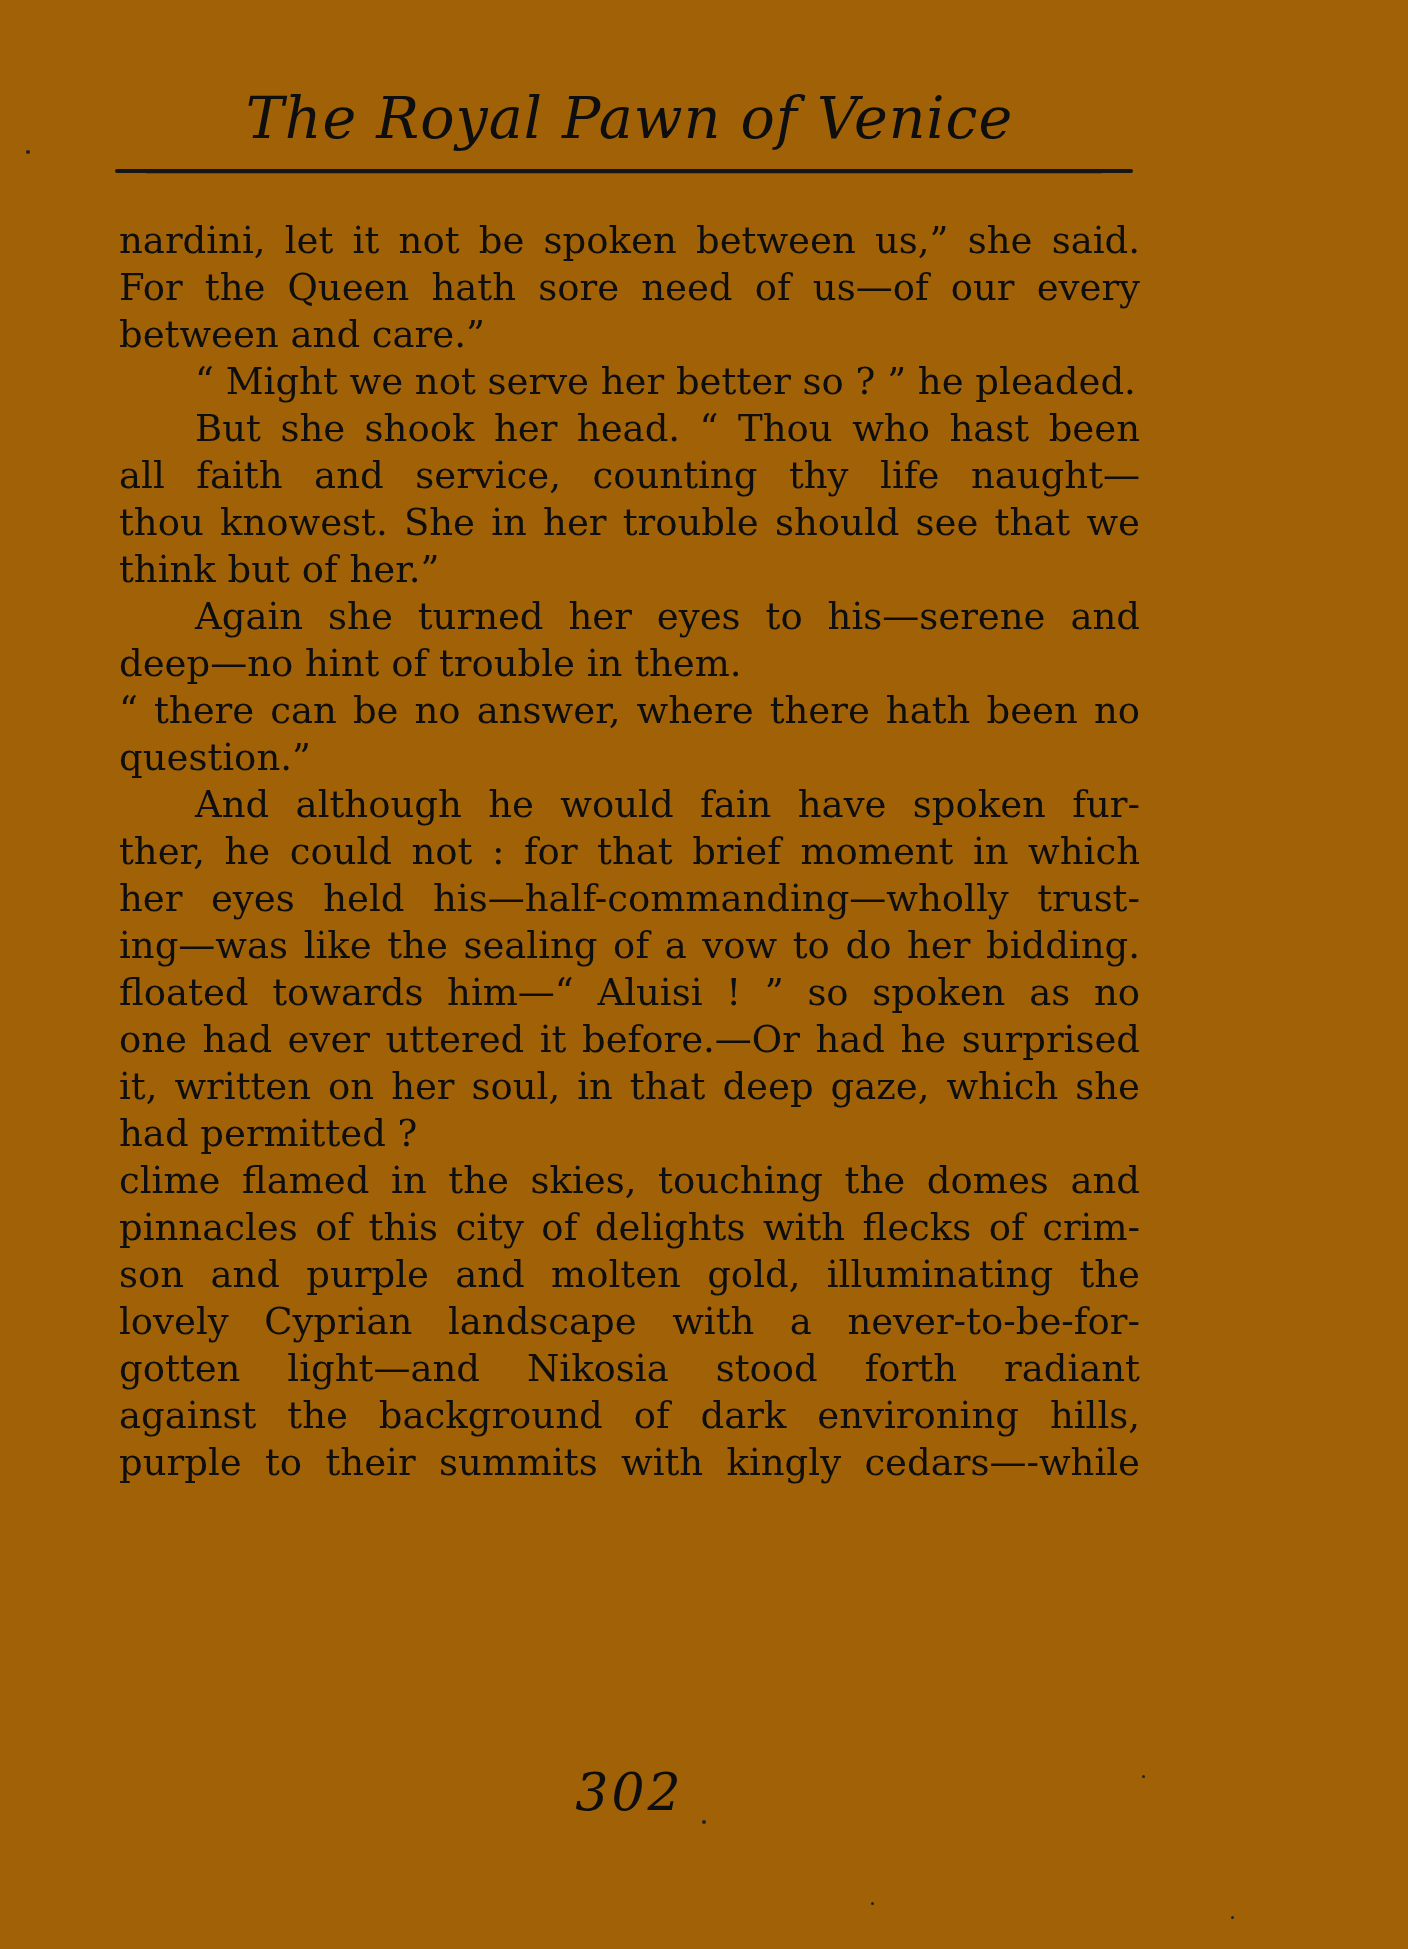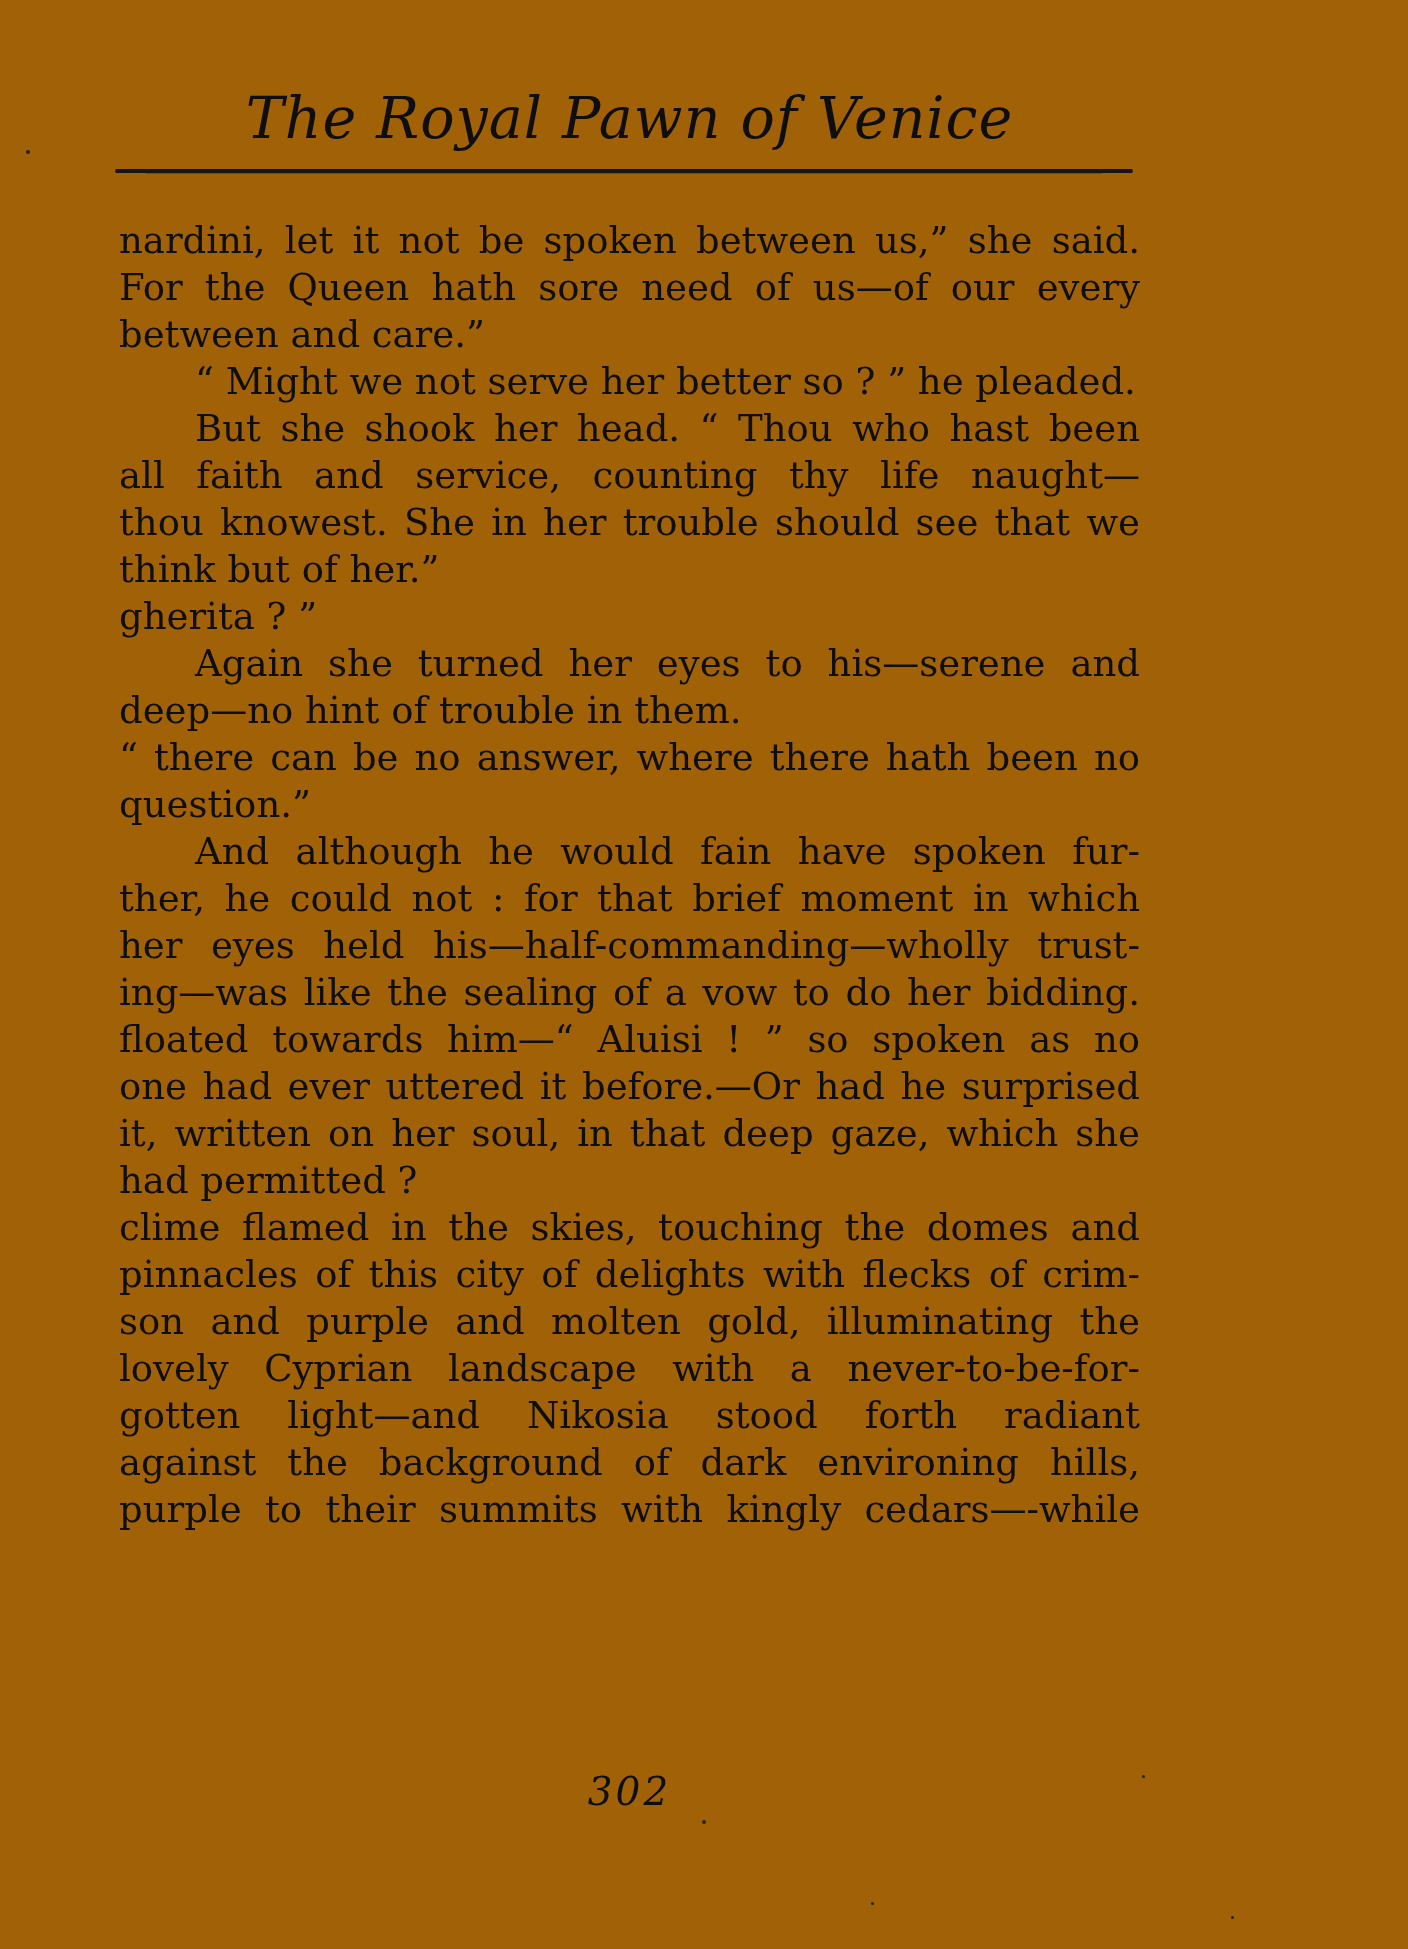--- a/index.html
+++ b/index.html
@@ -75,21 +75,21 @@
   .line.gap {
     margin-top: 50px;
   }
   .page-number {
     position: absolute;
     top: 1766px;
     left: 119px;
     width: 1021px;
     text-align: center;
     font-style: italic;
-    font-size: 39px;
+    font-size: 52px;
     line-height: 52px;
     letter-spacing: 3px;
   }
   .speck {
     position: absolute;
     background: #222;
     border-radius: 50%;
   }
   .speck.s1 { left: 26px;   top: 150px;  width: 4px; height: 4px; }
   .speck.s2 { left: 702px;  top: 1820px; width: 4px; height: 4px; }
@@ -108,21 +108,20 @@
 
   <div class="text-block">
       <div class="line">nardini, let it not be spoken between us,” she said.</div>
       <div class="line">For the Queen hath sore need of us—of our every</div>
       <div class="line no-justify">between and care.”</div>
       <div class="line indent no-justify">“ Might we not serve her better so ? ” he pleaded.</div>
       <div class="line indent">But she shook her head.  “ Thou who hast been</div>
       <div class="line">all faith and service, counting thy life naught—</div>
       <div class="line">thou knowest.  She in her trouble should see that we</div>
       <div class="line no-justify">think but of her.”</div>
-      <div class="line no-justify">gherita ? ”</div>
       <div class="line indent">Again she turned her eyes to his—serene and</div>
       <div class="line no-justify">deep—no hint of trouble in them.</div>
       <div class="line">“ there can be no answer, where there hath been no</div>
       <div class="line no-justify">question.”</div>
       <div class="line indent">And although he would fain have spoken fur-</div>
       <div class="line">ther, he could not : for that brief moment in which</div>
       <div class="line">her eyes held his—half-commanding—wholly trust-</div>
       <div class="line">ing—was like the sealing of a vow to do her bidding.</div>
       <div class="line">floated towards him—“ Aluisi ! ” so spoken as no</div>
       <div class="line">one had ever uttered it before.—Or had he surprised</div>

